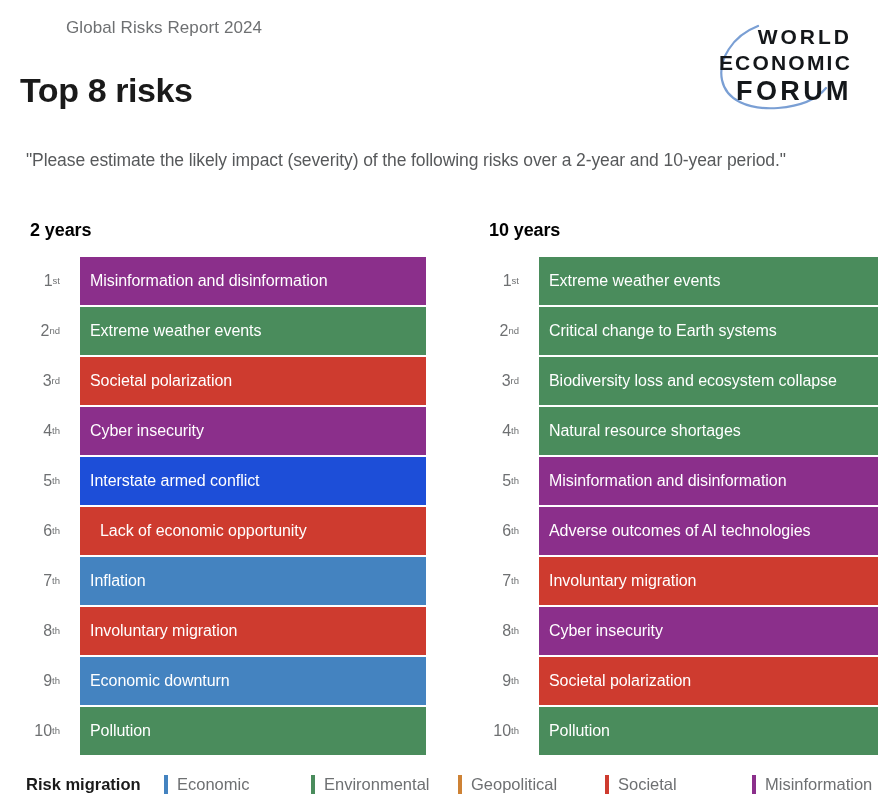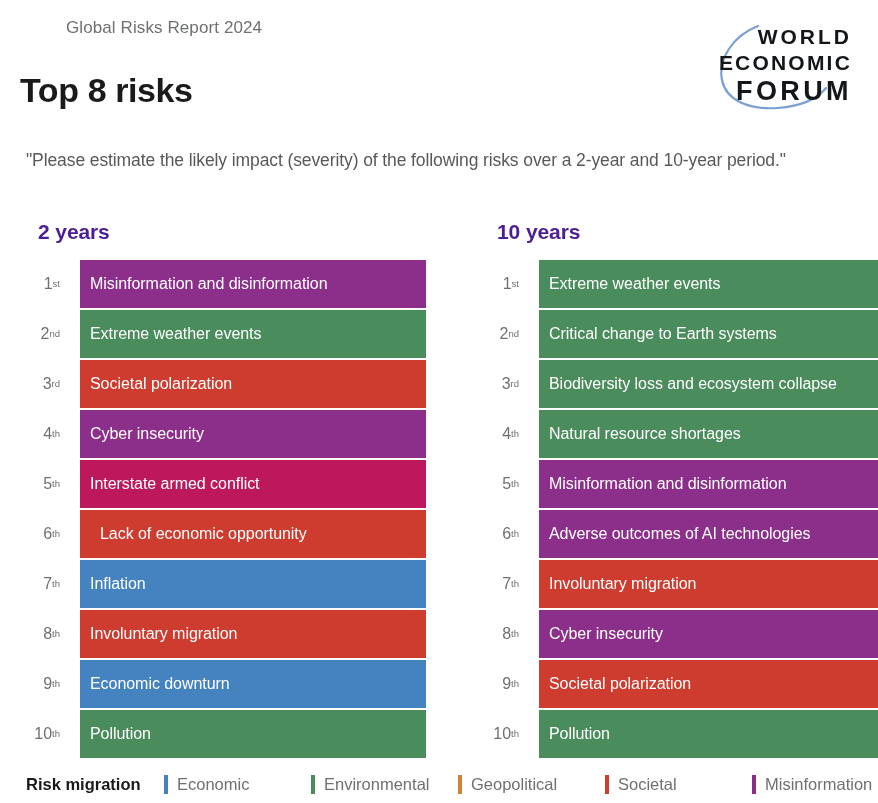--- a/index.html
+++ b/index.html
@@ -86,24 +86,24 @@
   }
   .column {
     position: absolute;
     top: 0;
     width: 400px;
   }
   .column-left  { left: 26px; }
   .column-right { left: 485px; }
 
   .col-heading {
-    font-size: 21px;
+    font-size: 18px;
     font-weight: 700;
-    color: #4c1d95;
-    margin: 0 0 16px 12px;
+    color: #000000;
+    margin: 0 0 16px 4px;
     letter-spacing: -0.1px;
   }
 
   .rows { position: relative; }
 
   .risk-row {
     display: flex;
     align-items: stretch;
     height: 48px;
     margin-bottom: 2px;
@@ -207,21 +207,21 @@
         <div class="risk-row">
           <div class="rank">3<sup>rd</sup></div>
           <div class="bar" style="background: rgb(206, 59, 47);">Societal polarization</div>
         </div>
         <div class="risk-row">
           <div class="rank">4<sup>th</sup></div>
           <div class="bar" style="background: rgb(139, 47, 139);">Cyber insecurity</div>
         </div>
         <div class="risk-row">
           <div class="rank">5<sup>th</sup></div>
-          <div class="bar" style="background: #be185d;">Interstate armed conflict</div>
+          <div class="bar" style="background: #1d4ed8;">Interstate armed conflict</div>
         </div>
         <div class="risk-row">
           <div class="rank">6<sup>th</sup></div>
           <div class="bar" style="background: rgb(206, 59, 47); padding-left: 20px;">Lack of economic opportunity</div>
         </div>
         <div class="risk-row">
           <div class="rank">7<sup>th</sup></div>
           <div class="bar" style="background: rgb(68, 131, 192);">Inflation</div>
         </div>
         <div class="risk-row">

